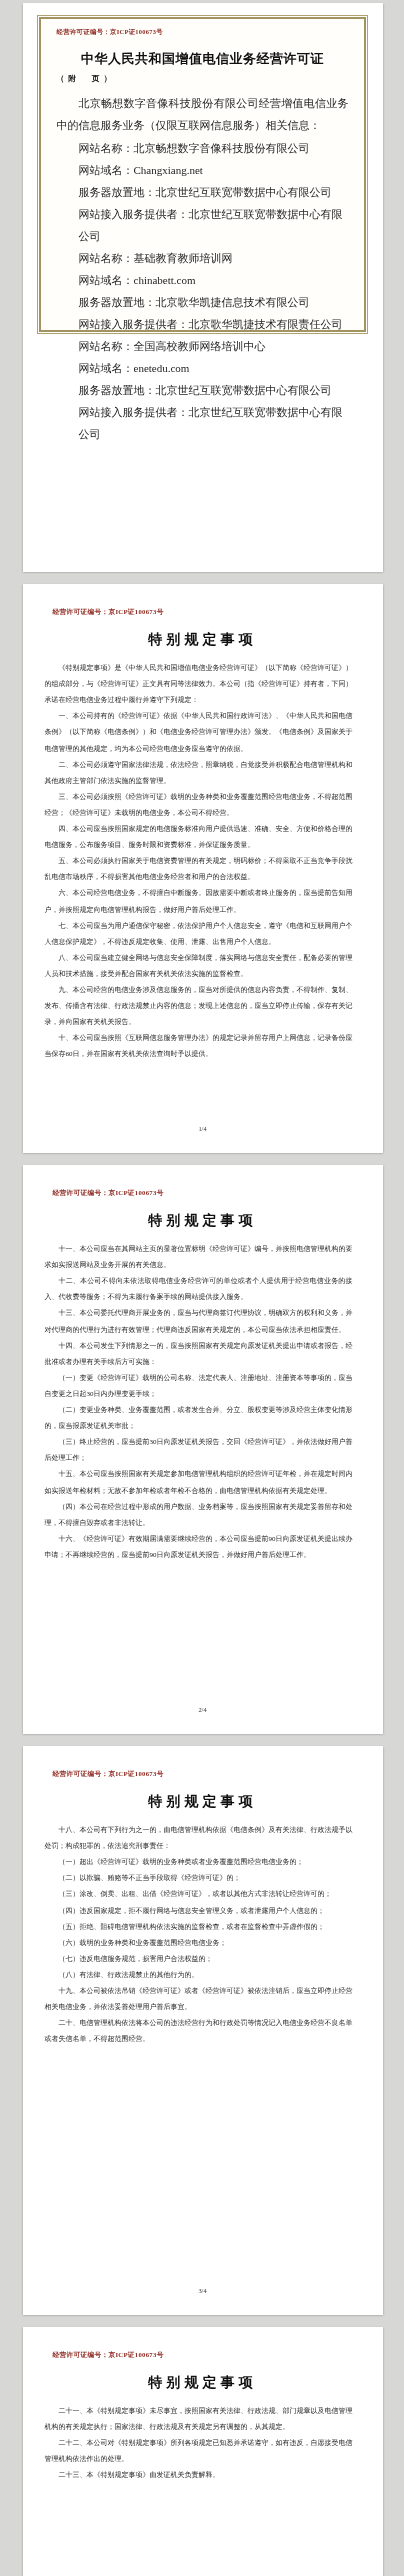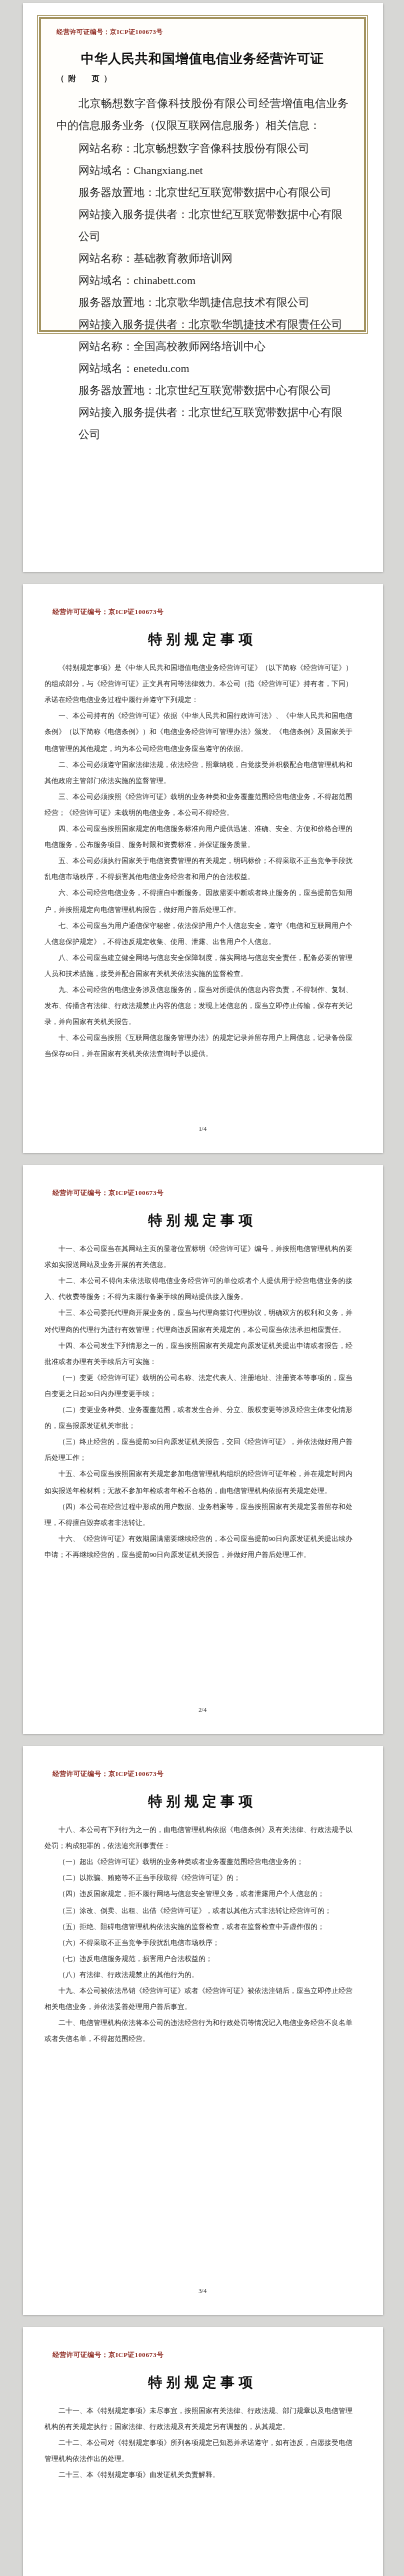--- a/index.html
+++ b/index.html
@@ -168,27 +168,27 @@
     <div class="ptitle">特别规定事项</div>
     <div class="pbody">
 
 
         <p class="para">十八、本公司有下列行为之一的，由电信管理机构依据《电信条例》及有关法律、行政法规予以处罚；构成犯罪的，依法追究刑事责任：</p>
 
         <p class="para">（一）超出《经营许可证》载明的业务种类或者业务覆盖范围经营电信业务的；</p>
 
         <p class="para">（二）以欺骗、贿赂等不正当手段取得《经营许可证》的；</p>
 
+        <p class="para">（三）涂改、倒卖、出租、出借《经营许可证》，或者以其他方式非法转让经营许可的；</p>
+
         <p class="para">（四）违反国家规定，拒不履行网络与信息安全管理义务，或者泄露用户个人信息的；</p>
 
-        <p class="para">（三）涂改、倒卖、出租、出借《经营许可证》，或者以其他方式非法转让经营许可的；</p>
-
         <p class="para">（五）拒绝、阻碍电信管理机构依法实施的监督检查，或者在监督检查中弄虚作假的；</p>
 
-        <p class="para">（六）不得采取不正当竞争手段扰乱电信市场秩序；</p>
+        <p class="para">（六）载明的业务种类和业务覆盖范围经营电信业务；</p>
 
         <p class="para">（七）违反电信服务规范，损害用户合法权益的；</p>
 
         <p class="para">（八）有法律、行政法规禁止的其他行为的。</p>
 
         <p class="para">十九、本公司被依法吊销《经营许可证》或者《经营许可证》被依法注销后，应当立即停止经营相关电信业务，并依法妥善处理用户善后事宜。</p>
 
         <p class="para">二十、电信管理机构依法将本公司的违法经营行为和行政处罚等情况记入电信业务经营不良名单或者失信名单，不得超范围经营。</p>
       </div>
     <div class="pfoot">3/4</div>

